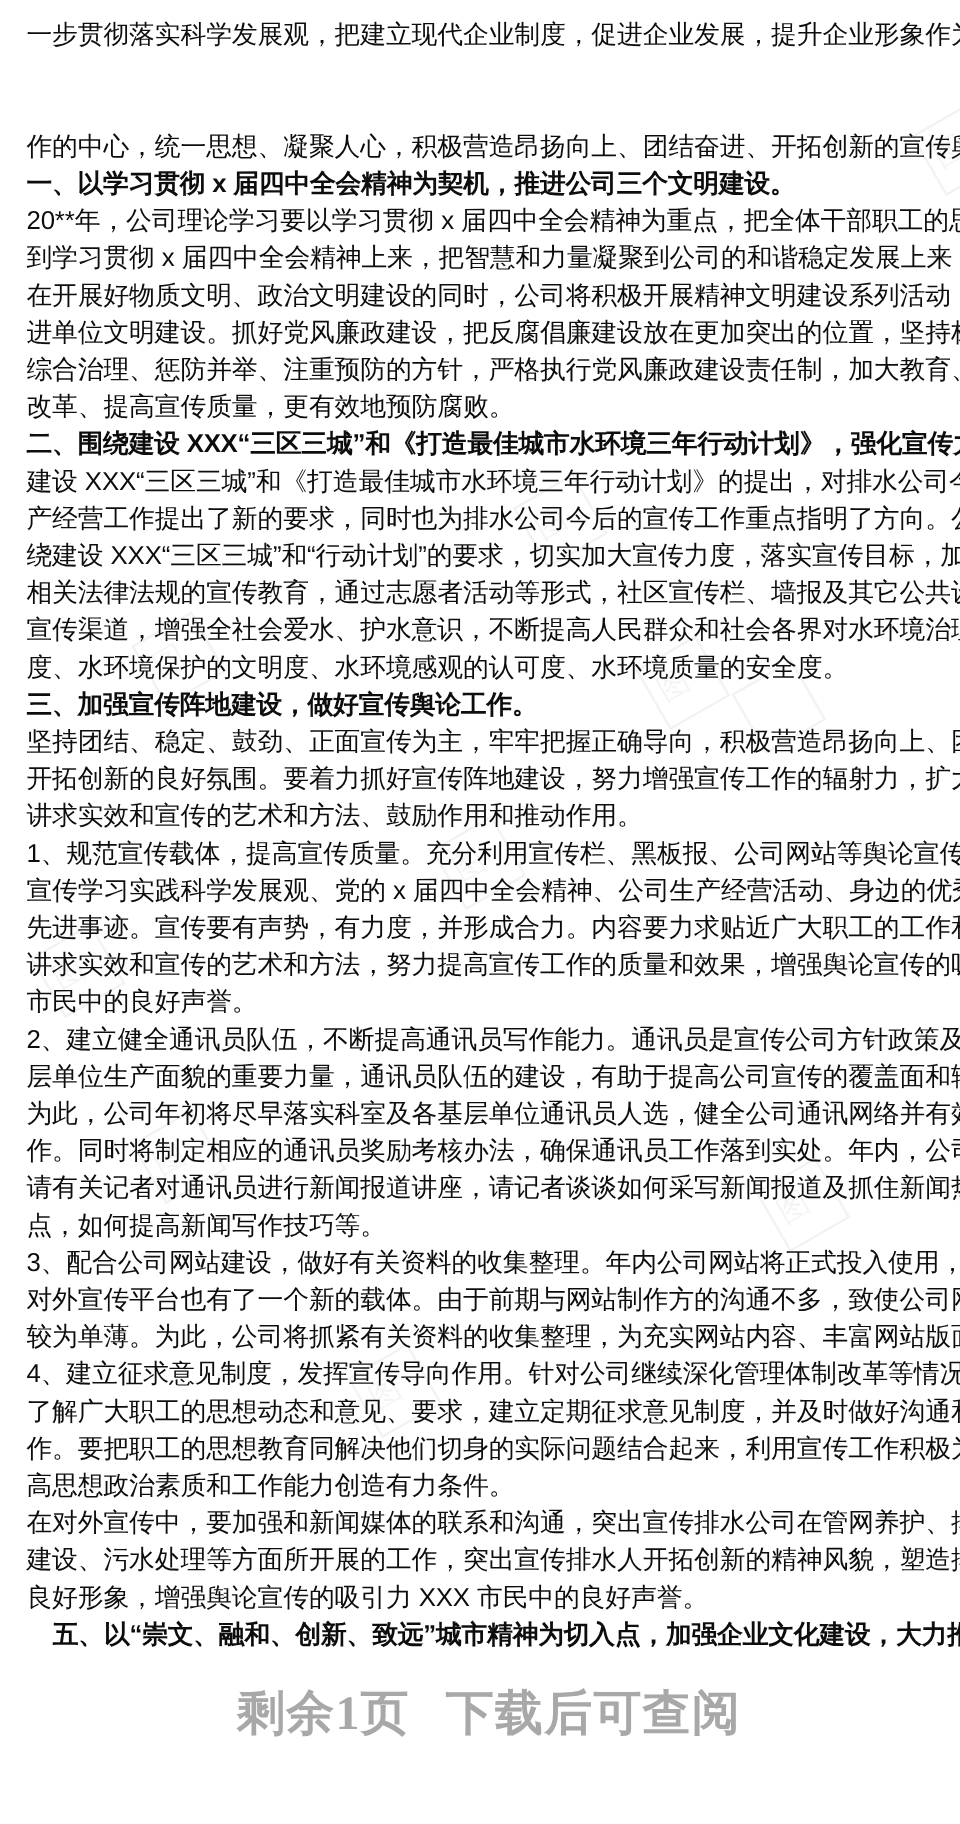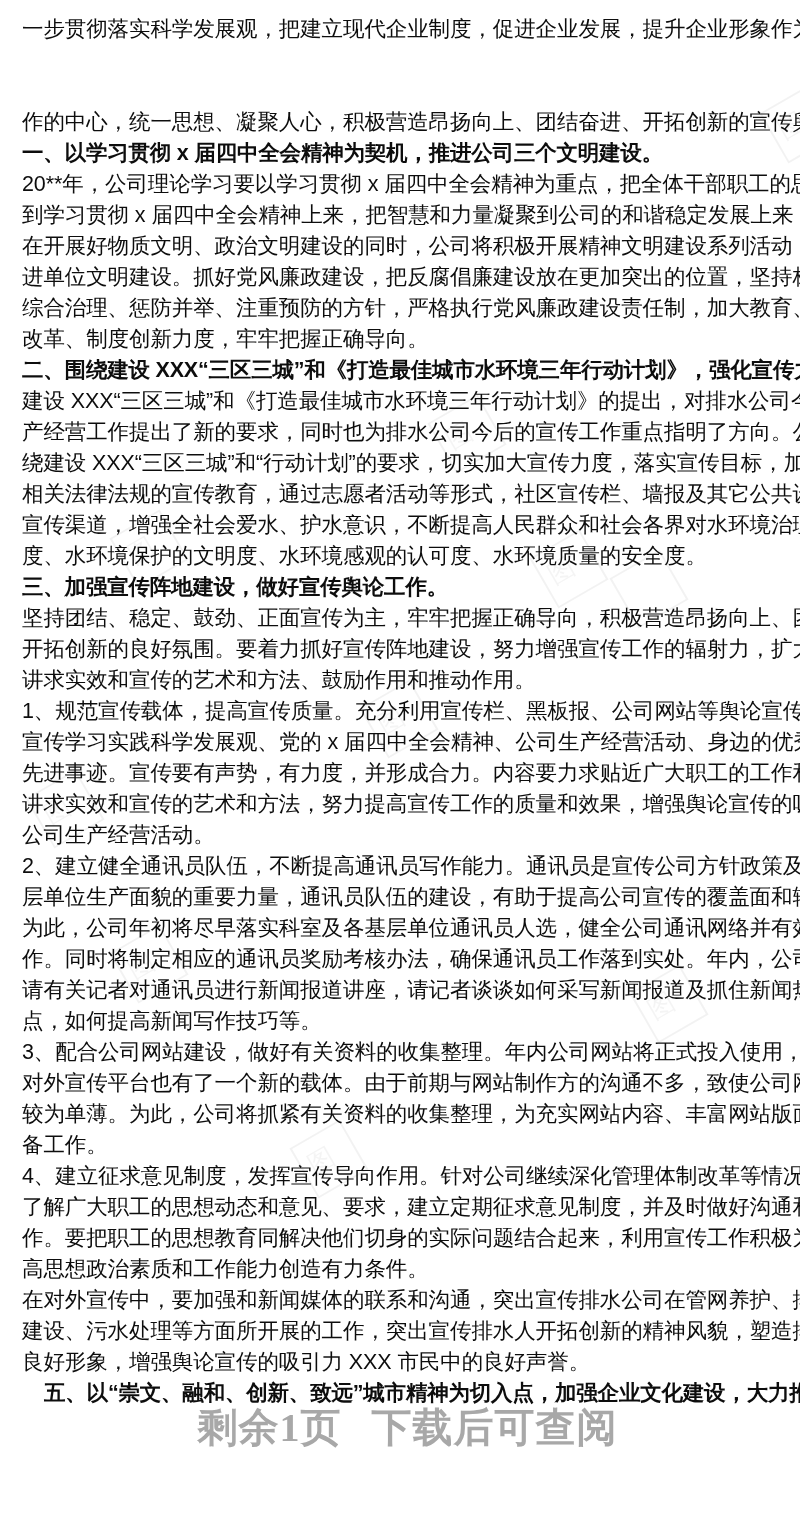--- a/index.html
+++ b/index.html
@@ -136,47 +136,46 @@
   <div id="doc-body">
       <div class="line">一步贯彻落实科学发展观，把建立现代企业制度，促进企业发展，提升企业形象作为宣传工</div>
       <div class="spacer-line"></div>
       <div class="line">作的中心，统一思想、凝聚人心，积极营造昂扬向上、团结奋进、开拓创新的宣传舆论氛围。</div>
       <div class="line bold">一、以学习贯彻 x 届四中全会精神为契机，推进公司三个文明建设。</div>
       <div class="line">20**年，公司理论学习要以学习贯彻 x 届四中全会精神为重点，把全体干部职工的思想统一</div>
       <div class="line">到学习贯彻 x 届四中全会精神上来，把智慧和力量凝聚到公司的和谐稳定发展上来，掀起公</div>
       <div class="line">在开展好物质文明、政治文明建设的同时，公司将积极开展精神文明建设系列活动，全面推</div>
       <div class="line">进单位文明建设。抓好党风廉政建设，把反腐倡廉建设放在更加突出的位置，坚持标本兼治、</div>
       <div class="line">综合治理、惩防并举、注重预防的方针，严格执行党风廉政建设责任制，加大教育、监督、</div>
-      <div class="line">改革、制度创新力度，牢牢把握正确导向。</div>
+      <div class="line">改革、提高宣传质量，更有效地预防腐败。</div>
       <div class="line bold">二、围绕建设 XXX“三区三城”和《打造最佳城市水环境三年行动计划》，强化宣传力度。</div>
       <div class="line">建设 XXX“三区三城”和《打造最佳城市水环境三年行动计划》的提出，对排水公司今后的生</div>
       <div class="line">产经营工作提出了新的要求，同时也为排水公司今后的宣传工作重点指明了方向。公司将围</div>
       <div class="line">绕建设 XXX“三区三城”和“行动计划”的要求，切实加大宣传力度，落实宣传目标，加强排水</div>
       <div class="line">相关法律法规的宣传教育，通过志愿者活动等形式，社区宣传栏、墙报及其它公共设施扩大</div>
       <div class="line">宣传渠道，增强全社会爱水、护水意识，不断提高人民群众和社会各界对水环境治理的满意</div>
       <div class="line">度、水环境保护的文明度、水环境感观的认可度、水环境质量的安全度。</div>
       <div class="line bold">三、加强宣传阵地建设，做好宣传舆论工作。</div>
       <div class="line">坚持团结、稳定、鼓劲、正面宣传为主，牢牢把握正确导向，积极营造昂扬向上、团结奋进、</div>
       <div class="line">开拓创新的良好氛围。要着力抓好宣传阵地建设，努力增强宣传工作的辐射力，扩大覆盖面，</div>
       <div class="line">讲求实效和宣传的艺术和方法、鼓励作用和推动作用。</div>
       <div class="line">1、规范宣传载体，提高宣传质量。充分利用宣传栏、黑板报、公司网站等舆论宣传工具，</div>
       <div class="line">宣传学习实践科学发展观、党的 x 届四中全会精神、公司生产经营活动、身边的优秀人物、</div>
       <div class="line">先进事迹。宣传要有声势，有力度，并形成合力。内容要力求贴近广大职工的工作和生活，</div>
       <div class="line">讲求实效和宣传的艺术和方法，努力提高宣传工作的质量和效果，增强舆论宣传的吸引力、</div>
-      <div class="line">公司生产经营活动。</div>
+      <div class="line">市民中的良好声誉。</div>
       <div class="line">2、建立健全通讯员队伍，不断提高通讯员写作能力。通讯员是宣传公司方针政策及反映基</div>
       <div class="line">层单位生产面貌的重要力量，通讯员队伍的建设，有助于提高公司宣传的覆盖面和辐射力。</div>
       <div class="line">为此，公司年初将尽早落实科室及各基层单位通讯员人选，健全公司通讯网络并有效开展工</div>
       <div class="line">作。同时将制定相应的通讯员奖励考核办法，确保通讯员工作落到实处。年内，公司还将邀</div>
       <div class="line">请有关记者对通讯员进行新闻报道讲座，请记者谈谈如何采写新闻报道及抓住新闻热点、亮</div>
       <div class="line">点，如何提高新闻写作技巧等。</div>
       <div class="line">3、配合公司网站建设，做好有关资料的收集整理。年内公司网站将正式投入使用，公司的</div>
       <div class="line">对外宣传平台也有了一个新的载体。由于前期与网站制作方的沟通不多，致使公司网站内容</div>
       <div class="line">较为单薄。为此，公司将抓紧有关资料的收集整理，为充实网站内容、丰富网站版面做好准</div>
-      <div class="line">备工作。</div>
       <div class="line">4、建立征求意见制度，发挥宣传导向作用。针对公司继续深化管理体制改革等情况，深入</div>
       <div class="line">了解广大职工的思想动态和意见、要求，建立定期征求意见制度，并及时做好沟通和解释工</div>
       <div class="line">作。要把职工的思想教育同解决他们切身的实际问题结合起来，利用宣传工作积极为他们提</div>
       <div class="line">高思想政治素质和工作能力创造有力条件。</div>
       <div class="line">在对外宣传中，要加强和新闻媒体的联系和沟通，突出宣传排水公司在管网养护、排水管网</div>
       <div class="line">建设、污水处理等方面所开展的工作，突出宣传排水人开拓创新的精神风貌，塑造排水公司</div>
       <div class="line">良好形象，增强舆论宣传的吸引力 XXX 市民中的良好声誉。</div>
       <div class="line bold indent">五、以“崇文、融和、创新、致远”城市精神为切入点，加强企业文化建设，大力推进公司三</div>
     </div>
 

